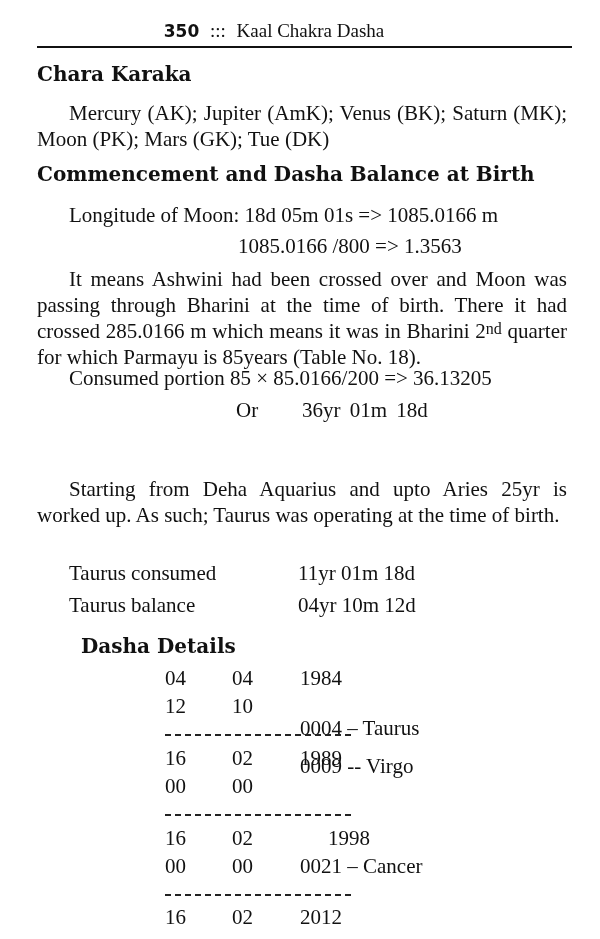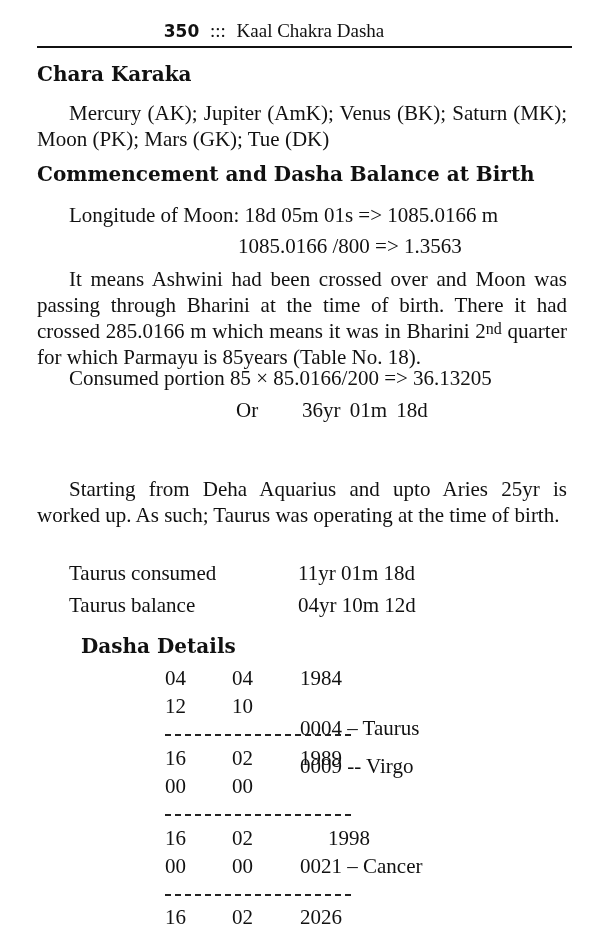--- a/index.html
+++ b/index.html
@@ -70,13 +70,13 @@
 <div class="abs p c1" style="top:826px;">16</div>
 <div class="abs p c2" style="top:826px;">02</div>
 <div class="abs p c3" style="top:826px;margin-left:28px;">1998</div>
 <div class="abs p c1" style="top:854px;">00</div>
 <div class="abs p c2" style="top:854px;">00</div>
 <div class="abs p c3" style="top:854px;">0021 – Cancer</div>
 <div class="dash-rule" style="top:894px;"></div>
 
 <div class="abs p c1" style="top:905px;">16</div>
 <div class="abs p c2" style="top:905px;">02</div>
-<div class="abs p c3" style="top:905px;">2026</div>
+<div class="abs p c3" style="top:905px;">2012</div>
 
 </body></html>

